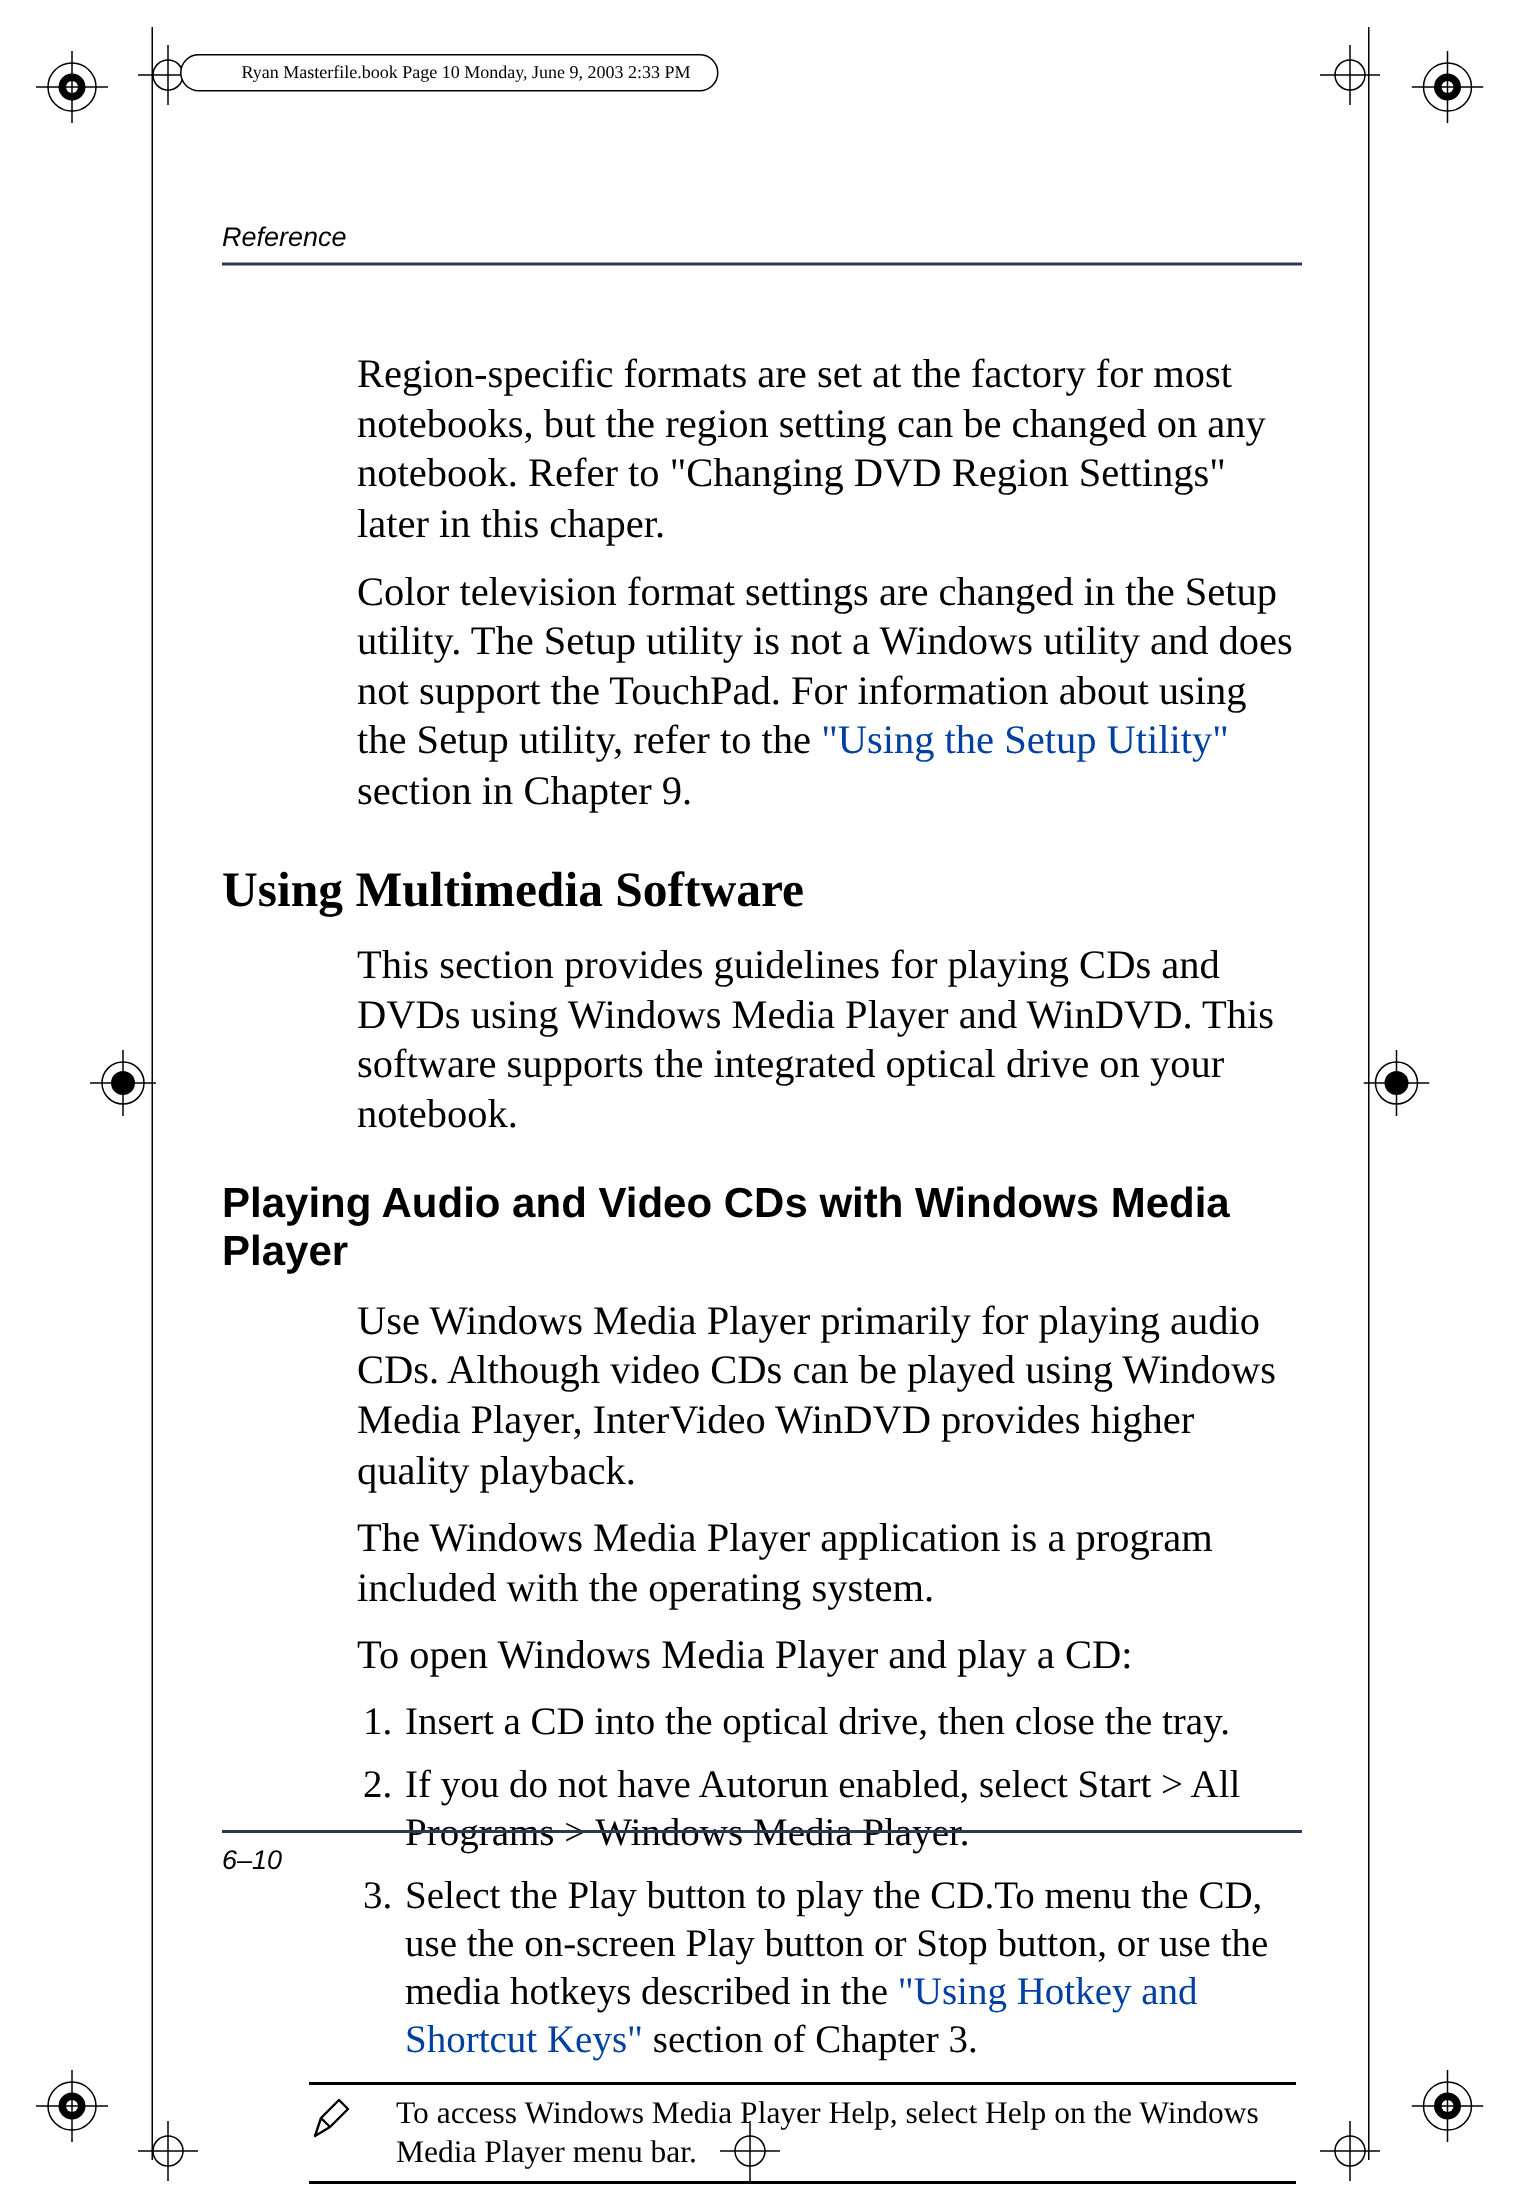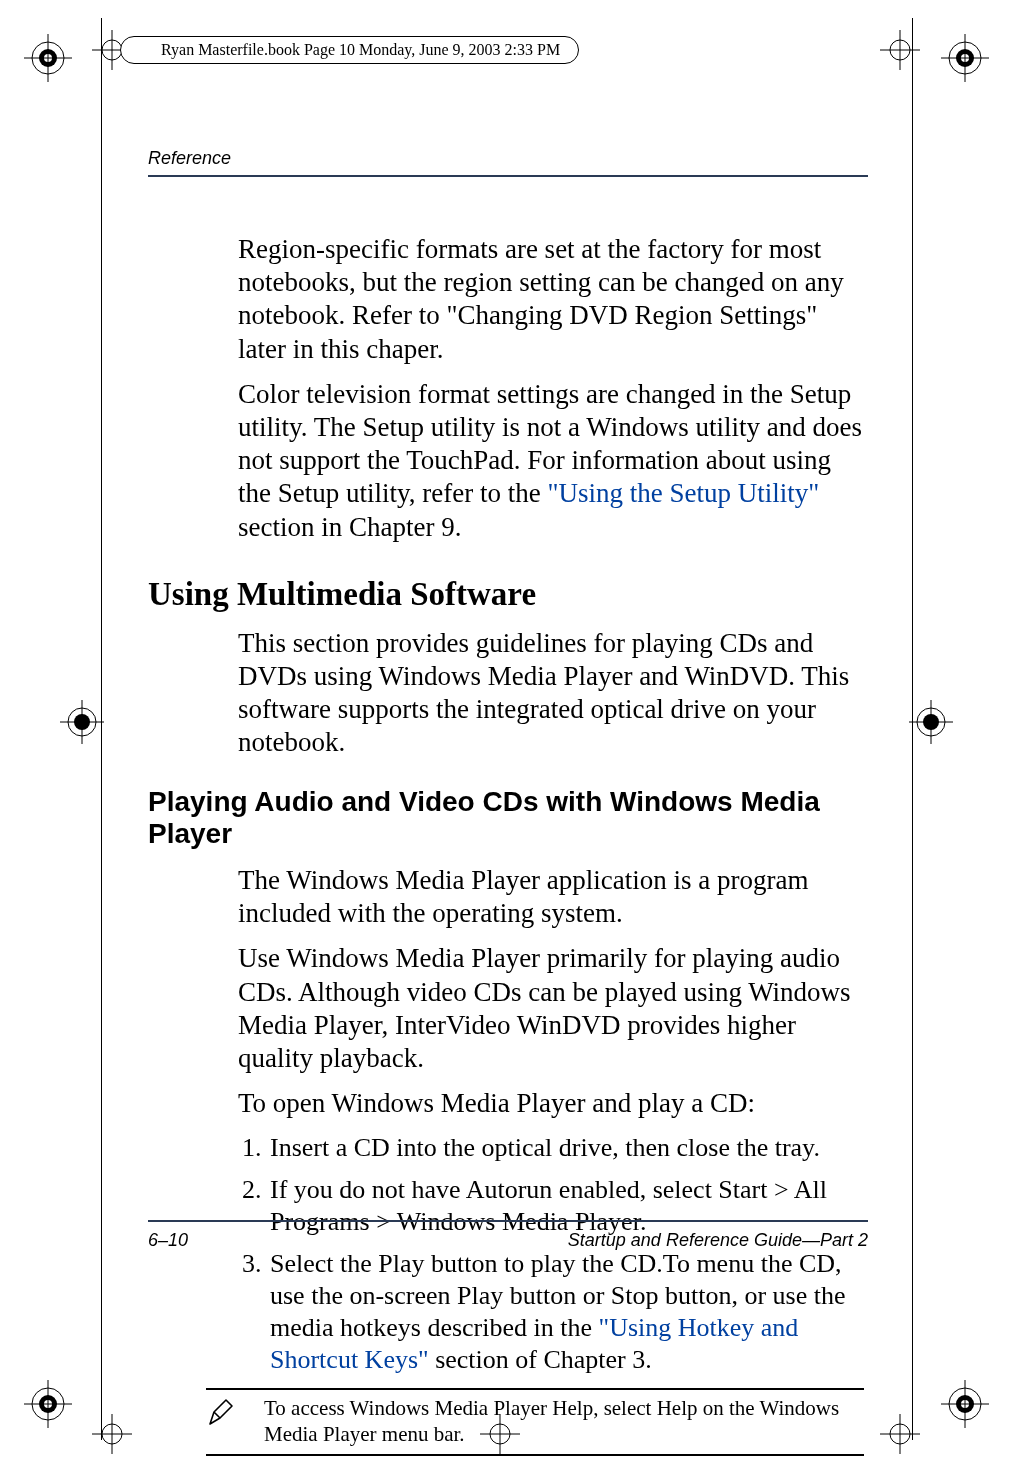--- a/index.html
+++ b/index.html
@@ -30,21 +30,21 @@
   }
   
   .print-header {
     position: absolute;
     left: 120px;
     top: 36px;
     border: 1px solid #000;
     border-radius: 14px;
     padding: 4px 18px 4px 40px;
     font-family: "Times New Roman", serif;
-    font-size: 16px;
+    font-size: 12px;
     background: #fff;
   }
   
   .content {
     position: absolute;
     left: 148px;
     top: 148px;
     width: 720px;
   }
   
@@ -220,22 +220,22 @@
 
   <h1 class="section">Using Multimedia Software</h1>
 
   <div class="body-indent">
     <p class="body">This section provides guidelines for playing CDs and DVDs using Windows Media Player and WinDVD. This software supports the integrated optical drive on your notebook.</p>
   </div>
 
   <h2 class="subsection">Playing Audio and Video CDs with Windows Media Player</h2>
 
   <div class="body-indent">
+    <p class="body">Use Windows Media Player primarily for playing audio CDs. Although video CDs can be played using Windows Media Player, InterVideo WinDVD provides higher quality playback.</p>
     <p class="body">The Windows Media Player application is a program included with the operating system.</p>
-    <p class="body">Use Windows Media Player primarily for playing audio CDs. Although video CDs can be played using Windows Media Player, InterVideo WinDVD provides higher quality playback.</p>
     <p class="body">To open Windows Media Player and play a CD:</p>
 
     <ol class="steps">
       <li>Insert a CD into the optical drive, then close the tray.</li>
       <li>If you do not have Autorun enabled, select Start &gt; All Programs &gt; Windows Media Player.</li>
       <li>
         <span>Select the Play button to play the CD.To menu the CD, use the on-screen Play button or Stop button, or use the media hotkeys described in the </span><a class="xref" href="#">"Using Hotkey and Shortcut Keys"</a><span> section of Chapter 3.</span>
       </li>
     </ol>
   </div>
@@ -245,14 +245,13 @@
       <svg width="30" height="30" viewBox="0 0 30 30">
           <path d="M4 26 L8 14 L20 2 L26 8 L14 20 L4 26 Z M8 14 L14 20" fill="none" stroke="#000" stroke-width="1.6" stroke-linejoin="round"></path>
         </svg>
     </span>
     <div class="note-text">To access Windows Media Player Help, select Help on the Windows Media Player menu bar.</div>
   </div>
 </div>
 
 <div class="footer">
   <span>6–10</span>
-  <span>Startup and Reference Guide—Part 2</span>
 </div>
 
 </body></html>

